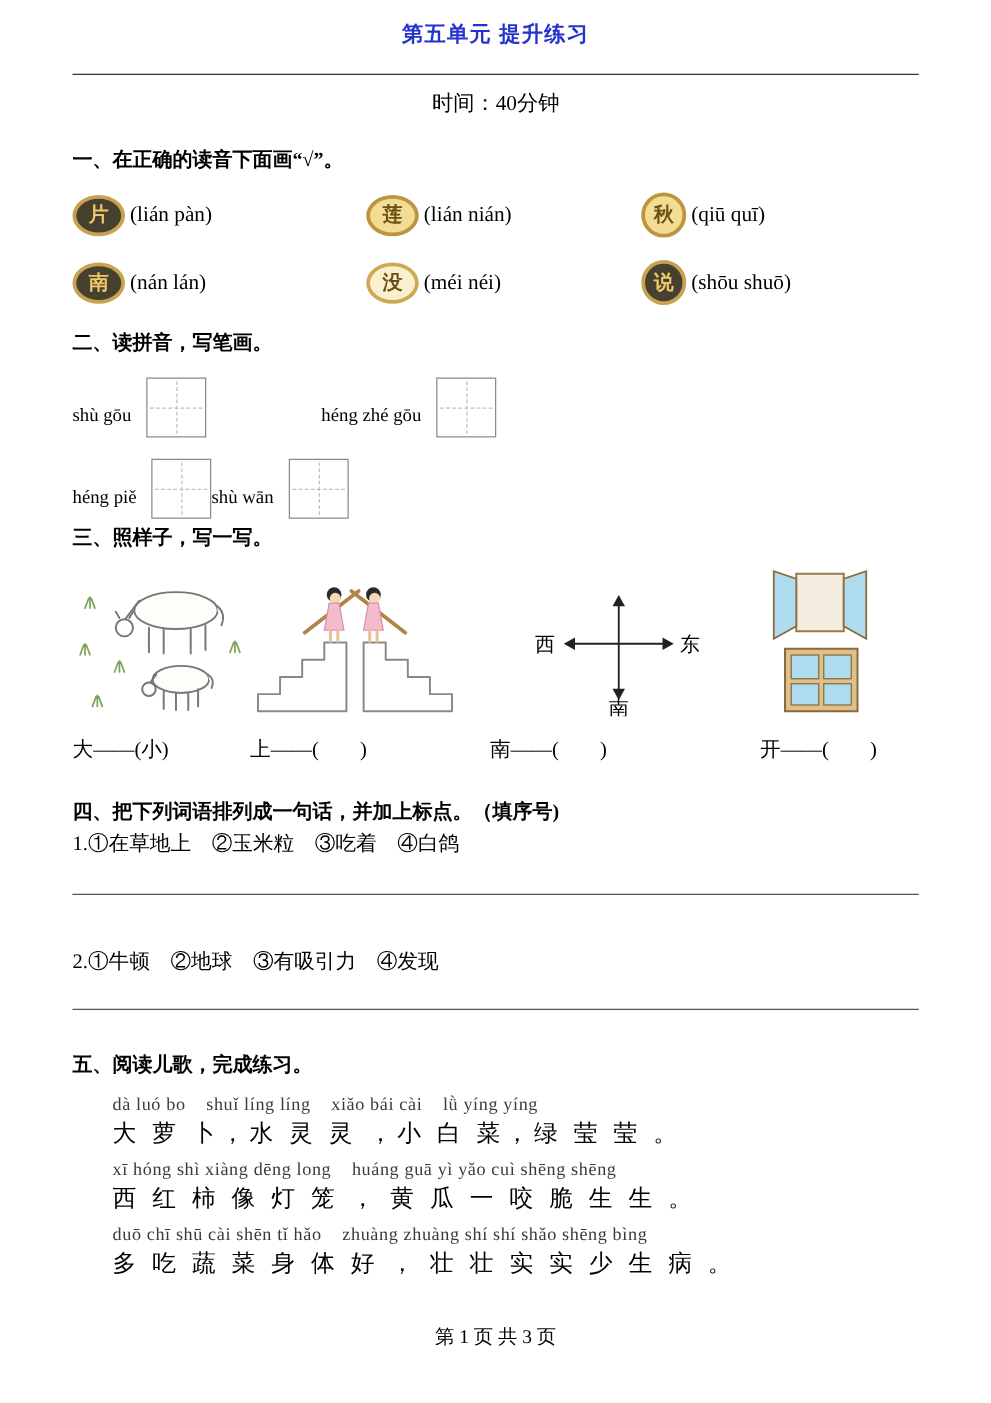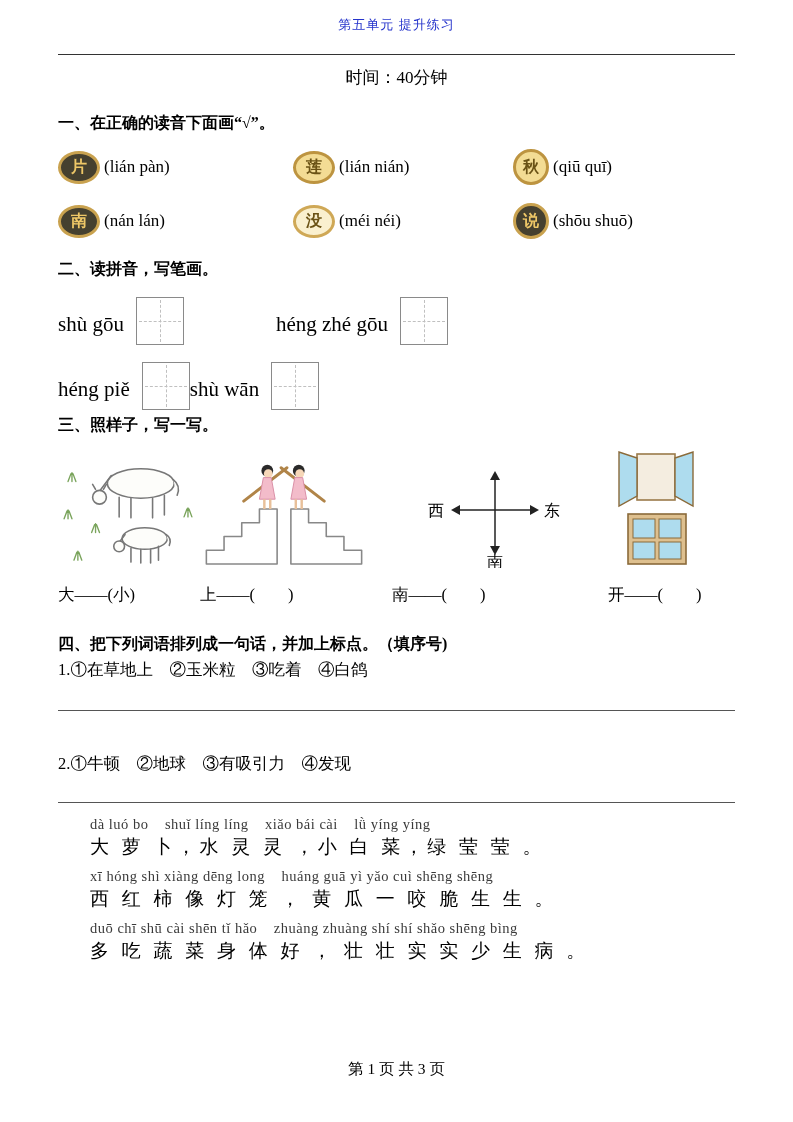--- a/index.html
+++ b/index.html
@@ -5,21 +5,21 @@
   * { margin:0; padding:0; box-sizing:border-box; }
   html,body { background:#fff; }
   body {
     width:793px; height:1122px;
     font-family:"Liberation Serif","DejaVu Serif",serif;
     color:#000; overflow:hidden;
   }
   .page { position:relative; width:793px; height:1122px; padding:16px 58px 0; background:#fff; }
 
   .title {
-    text-align:center; color:#2433cb; font-weight:normal; font-size:13px;
+    text-align:center; color:#2433cb; font-weight:bold; font-size:17px;
     letter-spacing:1px; font-family:"Liberation Sans","DejaVu Sans",sans-serif;
   }
   .title-divider { border:none; border-top:1.5px solid #333; margin-top:20px; }
   .time { text-align:center; font-size:17px; margin-top:11px; }
 
   .sec-heading {
     font-family:Liberation Serif, serif;
     font-weight:bold; font-size:16px;
   }
 
@@ -34,21 +34,21 @@
     font-weight:bold; font-size:16px; margin-right:4px; flex:none;
   }
   .b-dark  { background:#45402f; color:#eec767; border:3px solid #c9a24f; }
   .b-gold  { background:#f3dc94; color:#6a5215; border:3px solid #bd9440; }
   .b-light { background:#faf0cf; color:#6a5215; border:3px solid #cfa856; }
   .b-circle { width:36px; height:36px; }
 
   
   #s2 .sec-heading { margin-top:20px; }
   .w-row { display:flex; align-items:flex-end; margin-top:15px; height:50px; }
-  .w-label { font-size:21px; padding-bottom:8px; margin-right:12px; }
+  .w-label { font-size:15px; padding-bottom:8px; margin-right:12px; }
   .wbox { width:48px; height:48px; border:1.5px solid #8a8a8a; position:relative; background:#fff; flex:none; }
   .wbox::before { content:""; position:absolute; left:2px; right:2px; top:50%; border-top:1px dashed #c0c0c0; }
   .wbox::after  { content:""; position:absolute; top:2px; bottom:2px; left:50%; border-left:1px dashed #c0c0c0; }
   .w-gap1 { margin-left:92px; }
   .w-gap2 { }
 
   
   #s3 .sec-heading { margin-top:5px; }
   .img-row { display:grid; grid-template-columns:142px 178px 212px 1fr; margin-top:10px; align-items:end; height:122px; }
   .ans-row { display:grid; grid-template-columns:142px 178px 212px 1fr; margin-top:16px; font-size:16.5px; }
@@ -226,20 +226,21 @@
 
   <section id="s4">
     <div class="sec-heading">四、把下列词语排列成一句话，并加上标点。（填序号)</div>
     <div class="question">1.①在草地上　②玉米粒　③吃着　④白鸽</div>
     <hr class="blank-line">
     <div class="question second">2.①牛顿　②地球　③有吸引力　④发现</div>
     <hr class="blank-line second">
   </section>
 
   <section id="s5">
+    <div class="sec-heading">五、阅读儿歌，完成练习。</div>
     <div class="poem">
       <div class="py">dà luó bo    shuǐ líng líng    xiǎo bái cài    lǜ yíng yíng</div>
       <div class="hz">大 萝 卜，水 灵 灵 ，小 白 菜，绿 莹 莹 。</div>
       <div class="py">xī hóng shì xiàng dēng long    huáng guā yì yǎo cuì shēng shēng</div>
       <div class="hz">西 红 柿 像 灯 笼 ， 黄 瓜 一 咬 脆 生 生 。</div>
       <div class="py">duō chī shū cài shēn tǐ hǎo    zhuàng zhuàng shí shí shǎo shēng bìng</div>
       <div class="hz">多 吃 蔬 菜 身 体 好 ， 壮 壮 实 实 少 生 病 。</div>
     </div>
   </section>
 

